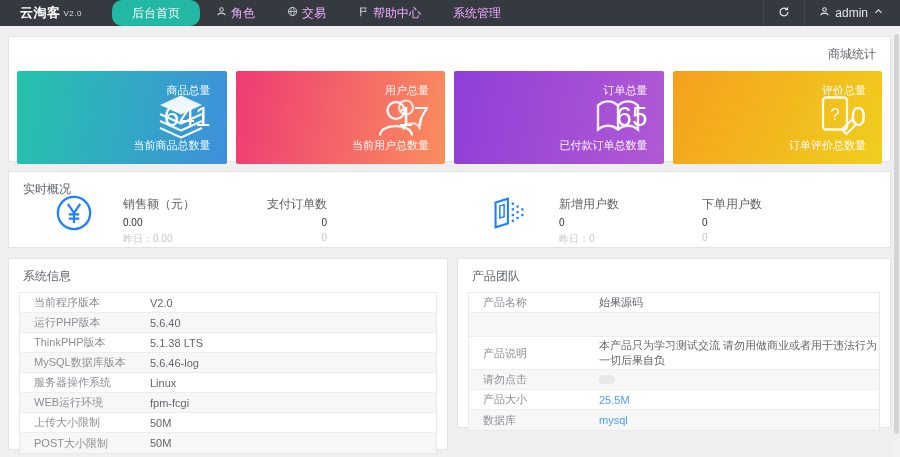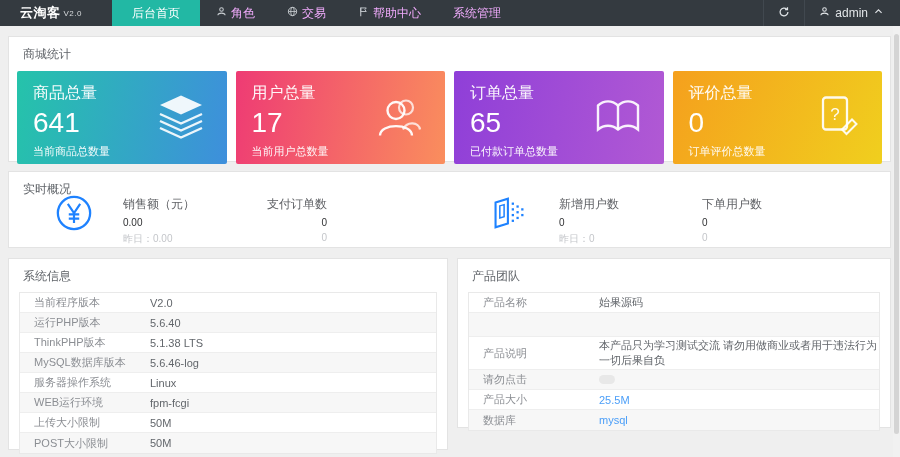--- a/index.html
+++ b/index.html
@@ -12,44 +12,44 @@
   }
   
   .navbar { position:absolute; top:0; left:0; width:900px; height:26px;
     background:#343a40; display:flex; align-items:stretch; }
   .brand { color:#fff; font-size:13px; font-weight:bold; padding:0 18px 0 20px;
     display:flex; align-items:center; letter-spacing:.5px; }
   .brand sup { font-size:8px; font-weight:normal; margin-left:3px; color:#d8dbdd; }
   .menu { display:flex; align-items:stretch; margin-left:12px; }
   .menu-item { display:flex; align-items:center; gap:4px; padding:0 16px;
     color:#f0abfc; font-size:12px; cursor:pointer; }
-  .menu-item.active { background:#22b8a4; color:#fff; padding:0 20px; }
+  .menu-item.active { background:#22b8a4; color:#fff; padding:0 20px;border-radius:10px; }
   .menu-item svg { width:11px; height:11px; }
   .nav-right { margin-left:auto; display:flex; align-items:stretch; }
   .nav-btn { display:flex; align-items:center; padding:0 14px; cursor:pointer;
     color:#dfe3e6; border-left:1px solid #41484f; }
   .nav-user { display:flex; align-items:center; gap:5px; color:#e2e5e8;
     padding:0 16px 0 14px; border-left:1px solid #41484f; cursor:pointer; font-size:12px; }
   .nav-user svg { width:11px; height:11px; }
   
   .panel { position:absolute; background:#fff; border:1px solid #e3e3e3; }
   .panel-title { font-size:12px; color:#5f6368; padding:9px 14px 5px; }
-  #p-stats { left:8px; top:36px;  width:883px; height:126px; }
+  #p-stats { left:8px; top:36px;  width:883px; height:126px;text-align:right; }
   #p-real  { left:8px; top:171px; width:883px; height:77px; }
   #p-sys   { left:8px; top:258px; width:440px; height:192px; }
   #p-prod  { left:457px; top:258px; width:434px; height:170px; }
   
   .cards { display:flex; gap:9px; padding:3px 8px 0; }
   .card { flex:1; height:93px; border-radius:2px; position:relative;
     color:#fff; padding:12px 16px; overflow:hidden; }
   .card-0 { background:linear-gradient(100deg,#25c3aa,#3e8fdc); }
   .card-1 { background:linear-gradient(100deg,#ee3b74,#fa8e5d); }
   .card-2 { background:linear-gradient(100deg,#8f3fd8,#b159d4); }
   .card-3 { background:linear-gradient(115deg,#f5a01d,#f0cf1e); }
-  .card-label { font-size:16px; opacity:.95; }
+  .card-label { font-size:11px; opacity:.95; }
   .card-value { font-size:28px; font-weight:300; margin-top:4px; line-height:30px; }
   .card-desc { font-size:11px; margin-top:6px; opacity:.95; }
   .card-icon { position:absolute; right:20px; top:50%; transform:translateY(-50%); }
   .card-icon svg { width:52px; height:46px; }
   
   .rt-icon { position:absolute; }
   .metric { position:absolute; top:24px; }
   .metric .m-label { font-size:12px; color:#606266; }
   .metric .m-value { font-size:10px; color:#303133; margin-top:4px; }
   .metric .m-sub   { font-size:10px; color:#c4c6ca; margin-top:4px; }

